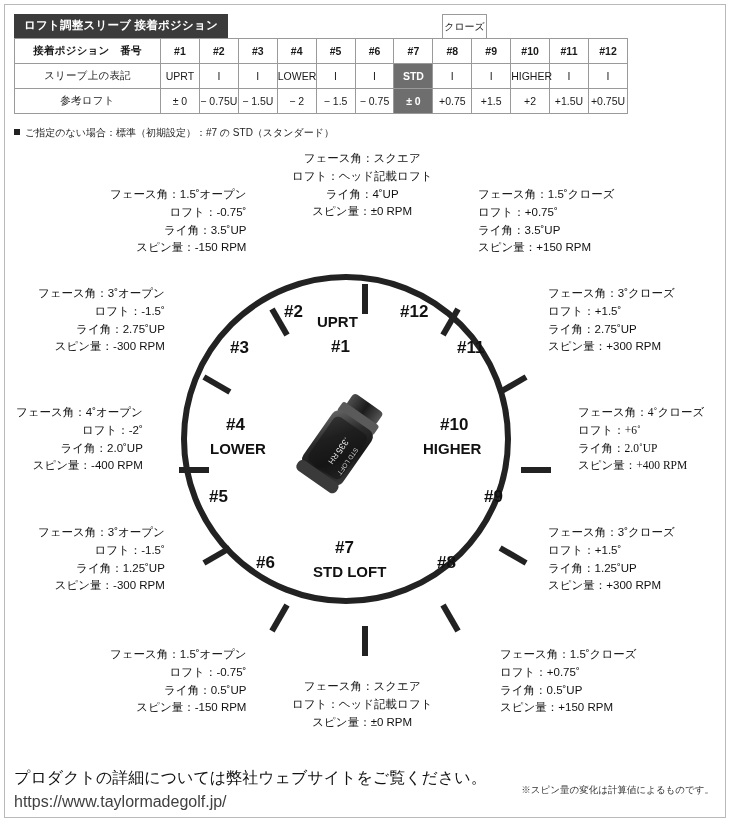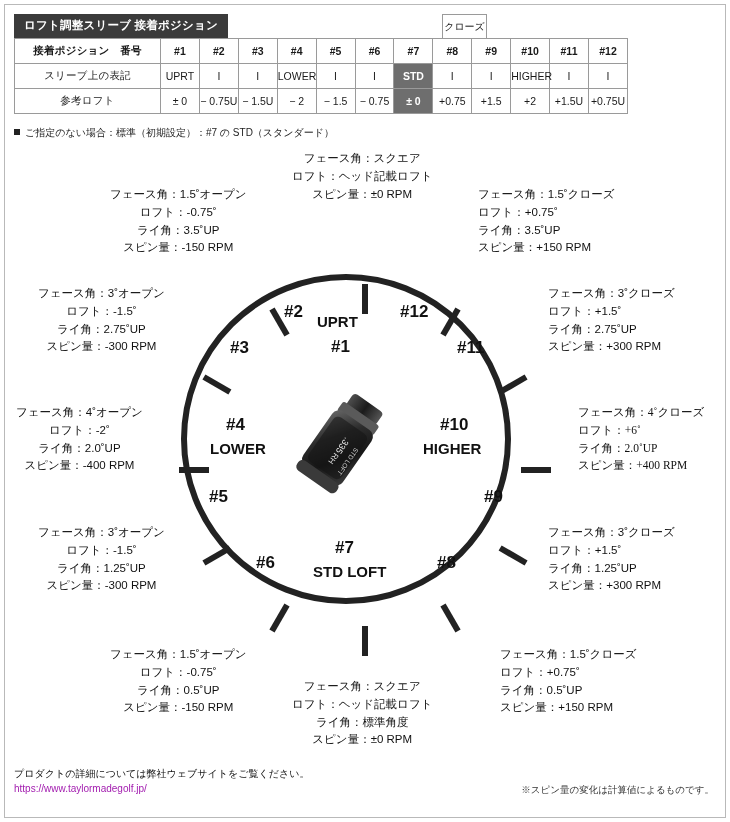--- a/index.html
+++ b/index.html
@@ -101,36 +101,36 @@
 
   
   .callout {
     position:absolute;
     font-size:11.5px;
     line-height:1.55;
     color:#111;
     white-space:nowrap;
   }
   .callout.right { text-align:left; }
-  .callout.left { text-align:center; }
+  .callout.left { text-align:right; }
   .callout.center { text-align:center; }
 
   
   .sleeve {
     position:absolute;
     left:286px; top:243px;
     width:112px; height:105px;
   }
 
   
   .footer {
     position:absolute; left:14px; top:766px;
-    font-size:10px; color:#111; line-height:1.5;
-  }
-  .footer .url { color:#a21caf; }
+    font-size:16px; color:#111; line-height:1.5;
+  }
+  .footer .url { color:#404040; }
   .foot-right {
     position:absolute; right:16px; top:784px;
     font-size:9.5px; color:#333;
   }
 </style>
 </head>
 <body>
 
 <div class="frame"></div>
 
@@ -249,20 +249,21 @@
       <rect x="30" y="86" width="48" height="12" rx="5" fill="#3a3a3a"></rect>
       <text x="54" y="52" fill="#e8e8e8" font-size="9" font-family="Liberation Sans, sans-serif" text-anchor="middle" transform="rotate(90 54 52)">.335</text>
       <text x="54" y="68" fill="#d8d8d8" font-size="8" font-family="Liberation Sans, sans-serif" text-anchor="middle" transform="rotate(90 54 68)">RH</text>
       <text x="68" y="62" fill="#cfcfcf" font-size="6.5" font-family="Liberation Sans, sans-serif" text-anchor="middle" transform="rotate(90 68 62)">STD LOFT</text>
     </g>
   </svg>
 
   <div class="callout center" style="left:292px; top:0px;">
     <div>フェース角：スクエア</div>
     <div>ロフト：ヘッド記載ロフト</div>
+    <div>ライ角：4˚UP</div>
     <div>スピン量：±0 RPM</div>
   </div>
 
   <div class="callout left" style="left:110px; top:36px;">
     <div>フェース角：1.5˚オープン</div>
     <div>ロフト：-0.75˚</div>
     <div>ライ角：3.5˚UP</div>
     <div>スピン量：-150 RPM</div>
   </div>
 
@@ -290,21 +291,20 @@
   <div class="callout left" style="left:110px; top:496px;">
     <div>フェース角：1.5˚オープン</div>
     <div>ロフト：-0.75˚</div>
     <div>ライ角：0.5˚UP</div>
     <div>スピン量：-150 RPM</div>
   </div>
 
   <div class="callout center" style="left:292px; top:528px;">
     <div>フェース角：スクエア</div>
     <div>ロフト：ヘッド記載ロフト</div>
-    <div>ライ角：標準角度</div>
     <div>スピン量：±0 RPM</div>
   </div>
 
   <div class="callout right" style="left:500px; top:496px;">
     <div>フェース角：1.5˚クローズ</div>
     <div>ロフト：+0.75˚</div>
     <div>ライ角：0.5˚UP</div>
     <div>スピン量：+150 RPM</div>
   </div>
 

